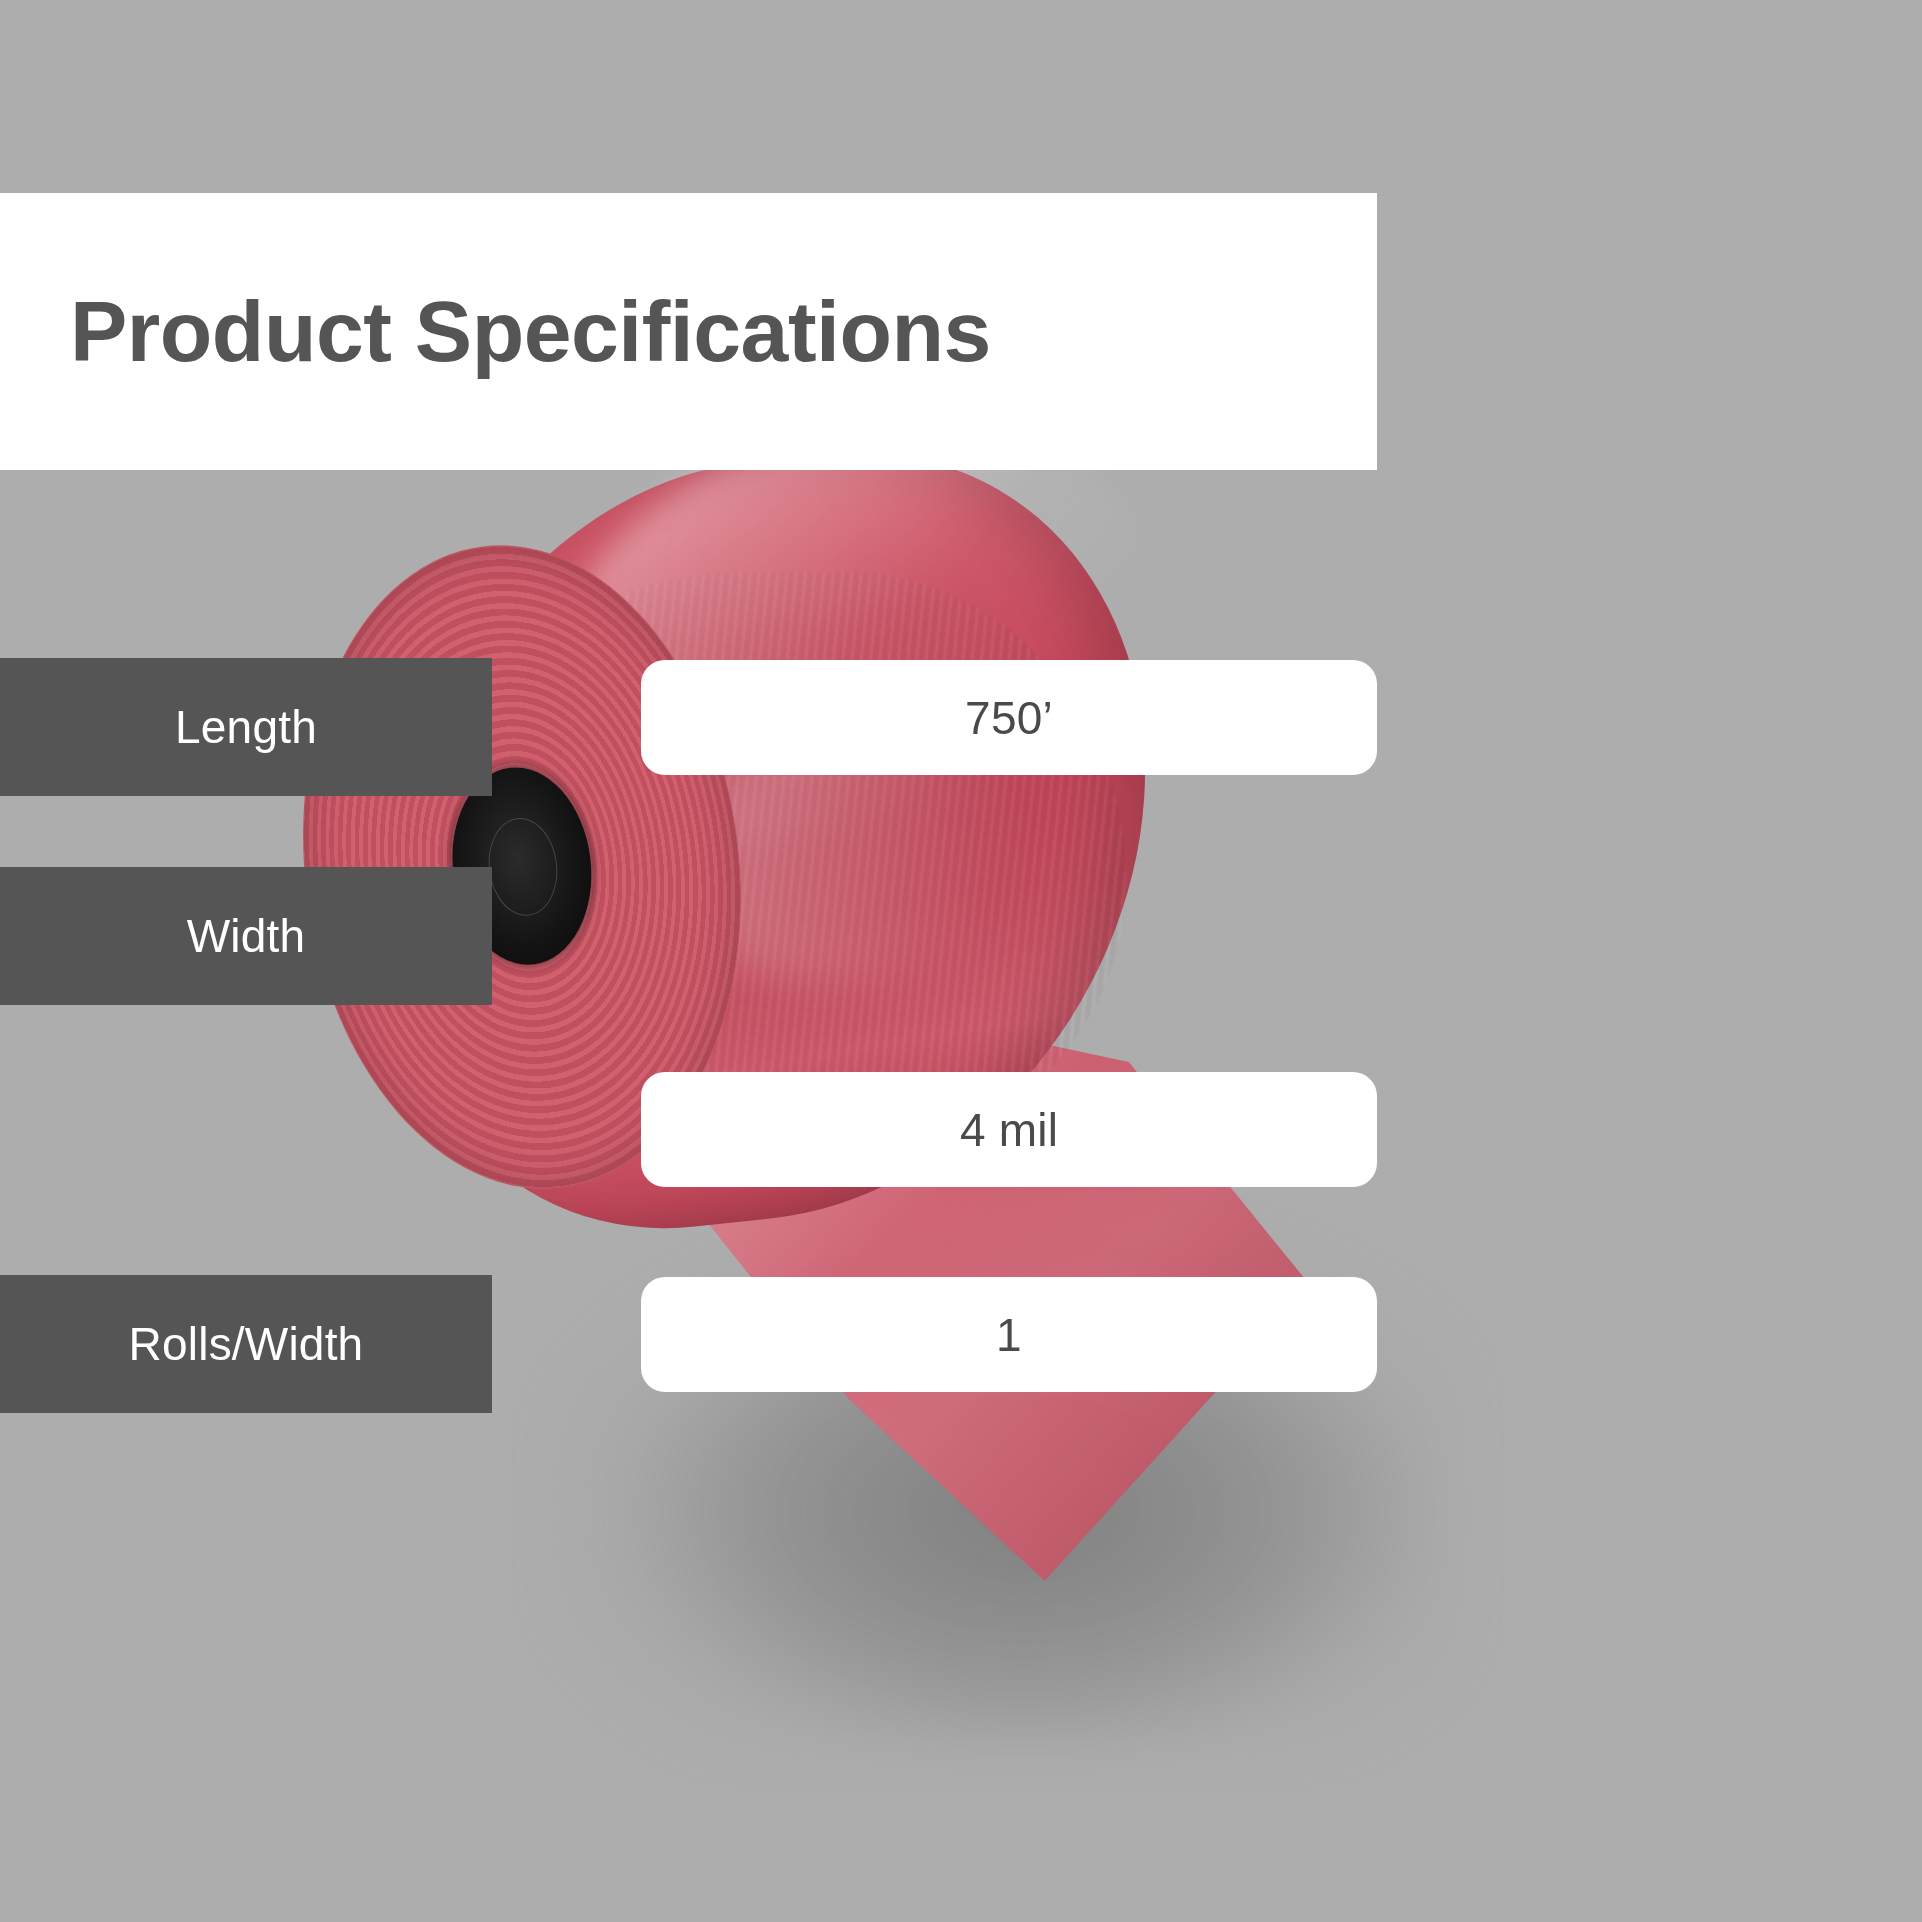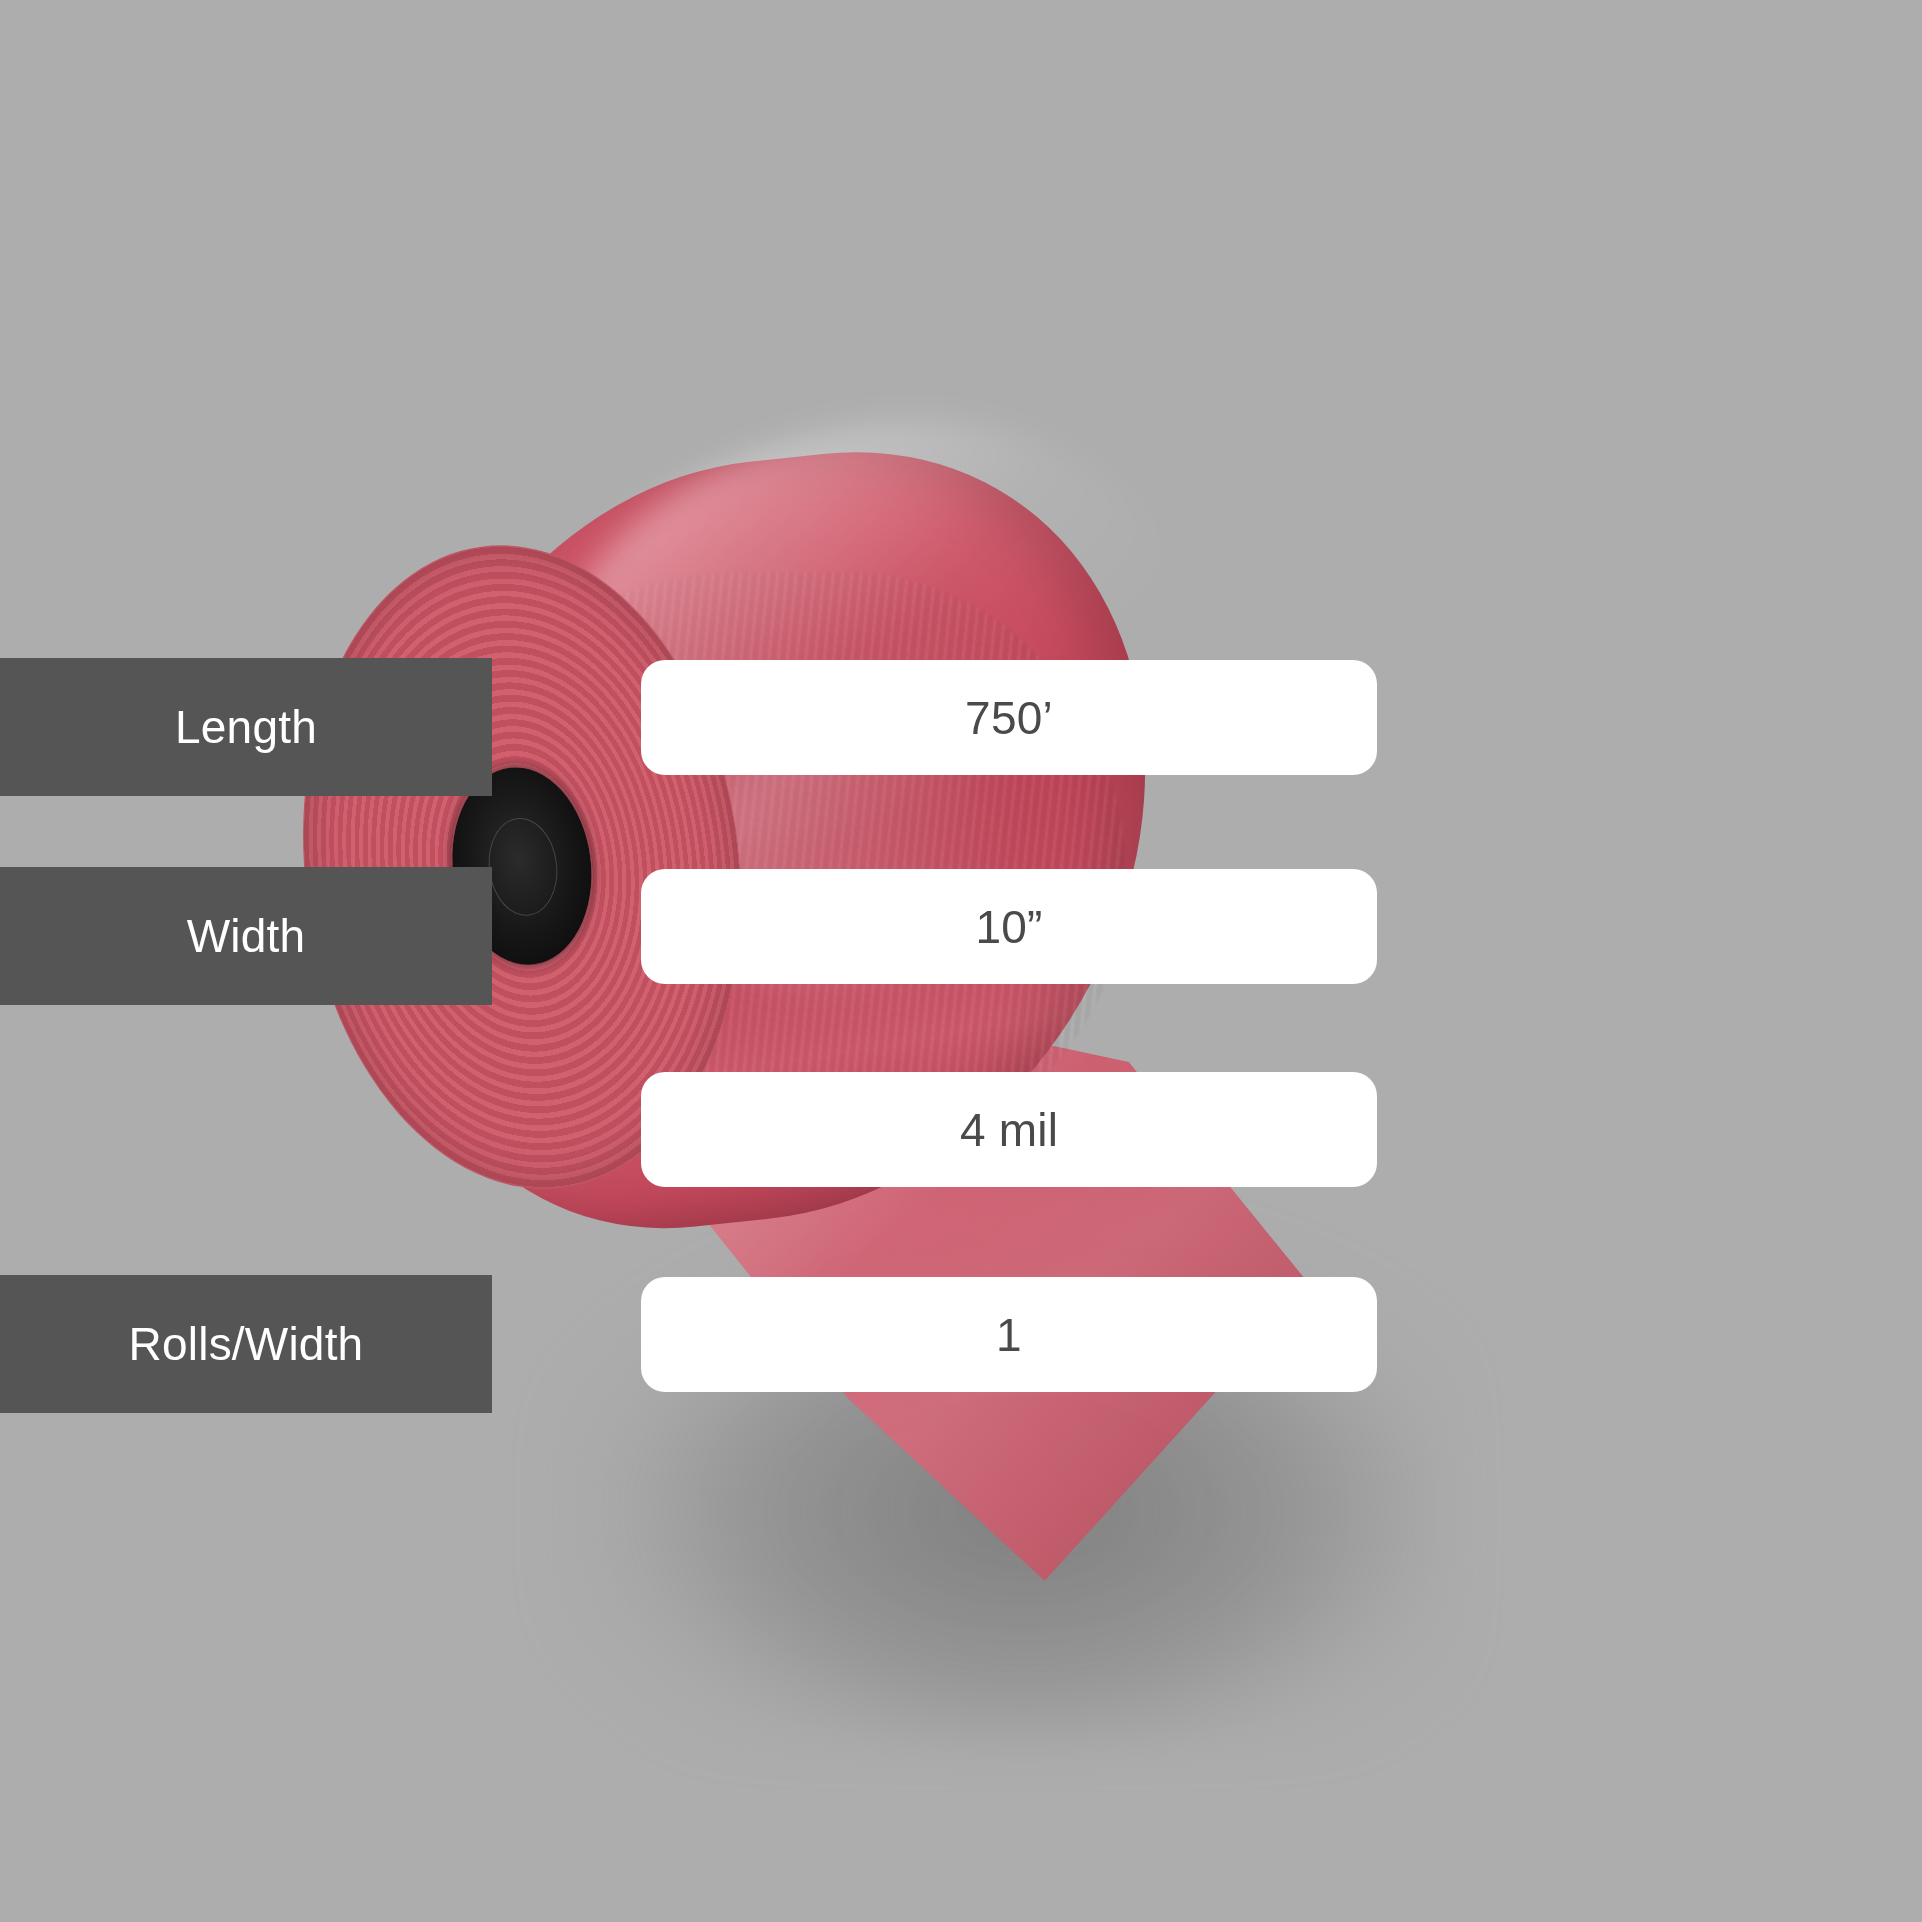--- a/index.html
+++ b/index.html
@@ -232,29 +232,31 @@
     <div class="tail-sheet"></div>
     <div class="roll-body"></div>
     <div class="roll-bands"></div>
     <div class="roll-highlight"></div>
     <div class="roll-highlight2"></div>
     <div class="roll-face">
       <div class="roll-core"></div>
     </div>
   </div>
 
+  <div id="title-plate">
+    <div id="page-title">Product Specifications</div>
+  </div>
 
   <div class="spec-row" id="spec-row-0">
     <div class="spec-label">Length</div>
     <div class="spec-value">750’</div>
   </div>
 
   <div class="spec-row" id="spec-row-1">
     <div class="spec-label">Width</div>
-    <div class="spec-value">10”</div>
   </div>
 
   <div class="spec-row" id="spec-row-2">
     <div class="spec-value">4 mil</div>
   </div>
 
   <div class="spec-row" id="spec-row-3">
     <div class="spec-label">Rolls/Width</div>
     <div class="spec-value">1</div>
   </div>

